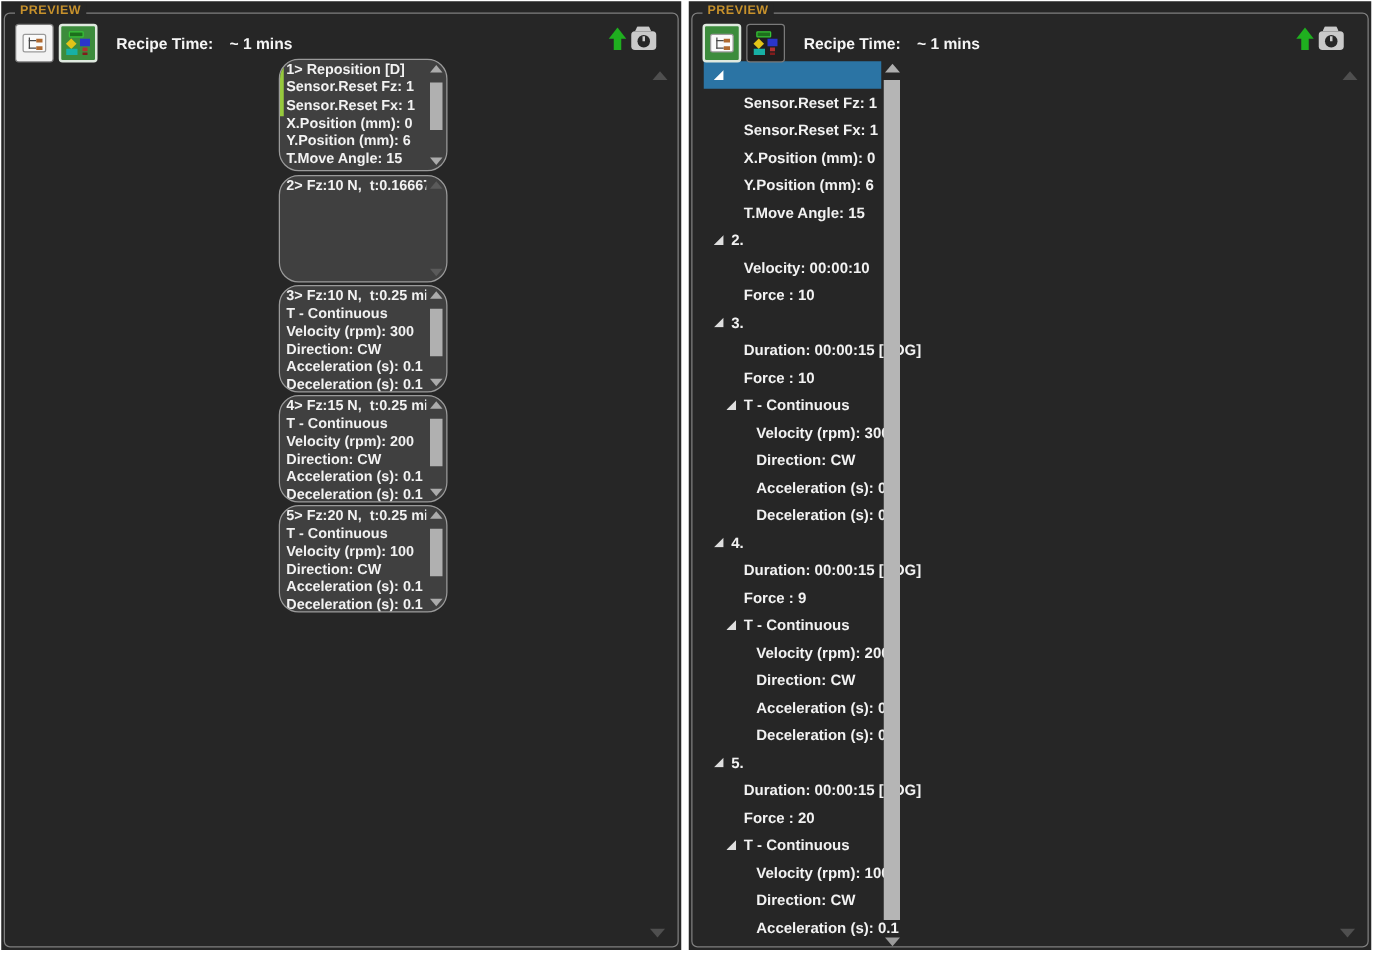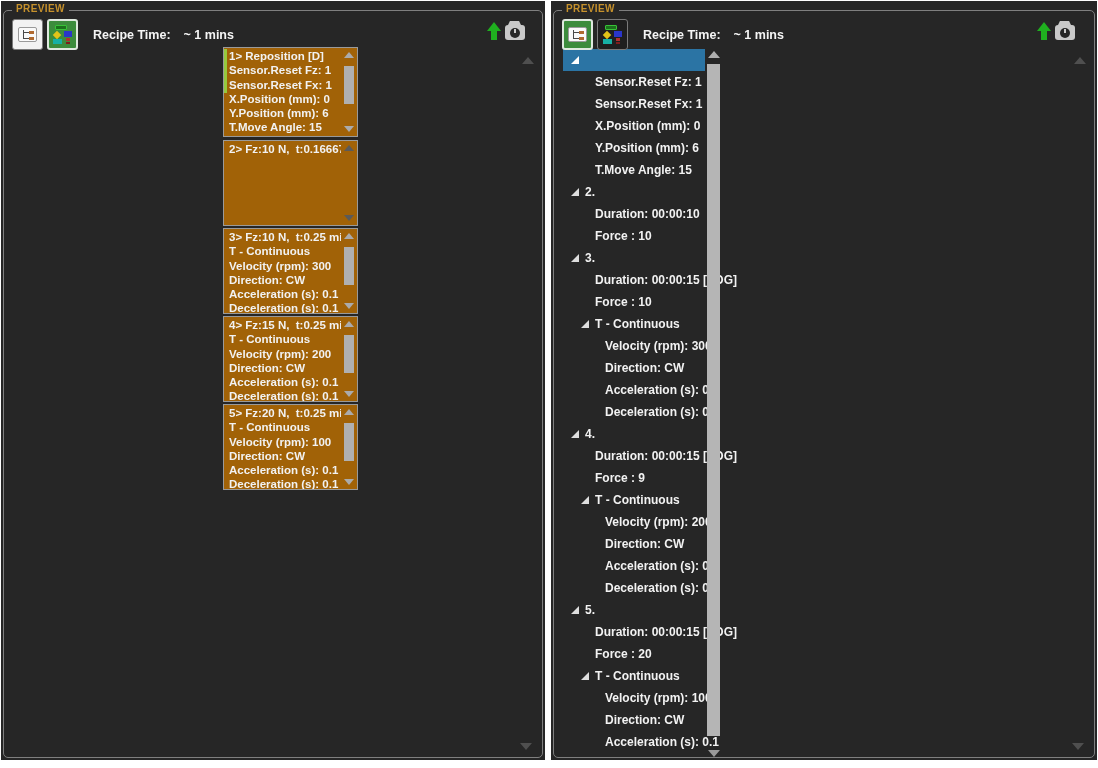--- a/index.html
+++ b/index.html
@@ -66,22 +66,22 @@
   
   .faint-up, .faint-down { position:absolute; width:0; height:0; }
   .faint-up   { right:11px; top:56px;
                 border-left:6px solid transparent; border-right:6px solid transparent;
                 border-bottom:7px solid #4f4f4f; }
   .faint-down { right:13px; bottom:10px;
                 border-left:6px solid transparent; border-right:6px solid transparent;
                 border-top:7px solid #4f4f4f; }
 
   
-  .flow-box { position:absolute; left:222px; width:135px; background:#a16207;
-              border:1px solid #9a9a9a; border-radius:0; overflow:hidden; }
+  .flow-box { position:absolute; left:222px; width:135px; background:#404040;
+              border:1px solid #9a9a9a; border-radius:16px; overflow:hidden; }
   .box-lines { padding:1px 16px 1px 5px; }
   .box-line { font-size:11.5px; font-weight:bold; color:#f2f2f2; line-height:14.3px;
               white-space:pre; overflow:hidden; }
   .green-bar { position:absolute; left:0; top:1px; width:3px; height:44px; background:#96c93d; z-index:2; }
   .box-scroll { position:absolute; top:2px; bottom:2px; right:2px; width:12px; }
   .bs-up { position:absolute; top:2px; left:1px; width:0; height:0;
            border-left:5px solid transparent; border-right:5px solid transparent;
            border-bottom:6px solid #ababab; }
   .bs-down { position:absolute; bottom:2px; left:1px; width:0; height:0;
              border-left:5px solid transparent; border-right:5px solid transparent;
@@ -294,21 +294,21 @@
         <div class="tree-row" style="padding-left: 32px;">
     
     <span class="tree-label">T.Move Angle: 15</span>
   </div>
         <div class="tree-row" style="padding-left: 8px;">
     <span class="exp"></span>
     <span class="tree-label">2.</span>
   </div>
         <div class="tree-row" style="padding-left: 32px;">
     
-    <span class="tree-label">Duration: 00:00:10</span>
+    <span class="tree-label">Velocity: 00:00:10</span>
   </div>
         <div class="tree-row" style="padding-left: 32px;">
     
     <span class="tree-label">Force : 10</span>
   </div>
         <div class="tree-row" style="padding-left: 8px;">
     <span class="exp"></span>
     <span class="tree-label">3.</span>
   </div>
         <div class="tree-row" style="padding-left: 32px;">

